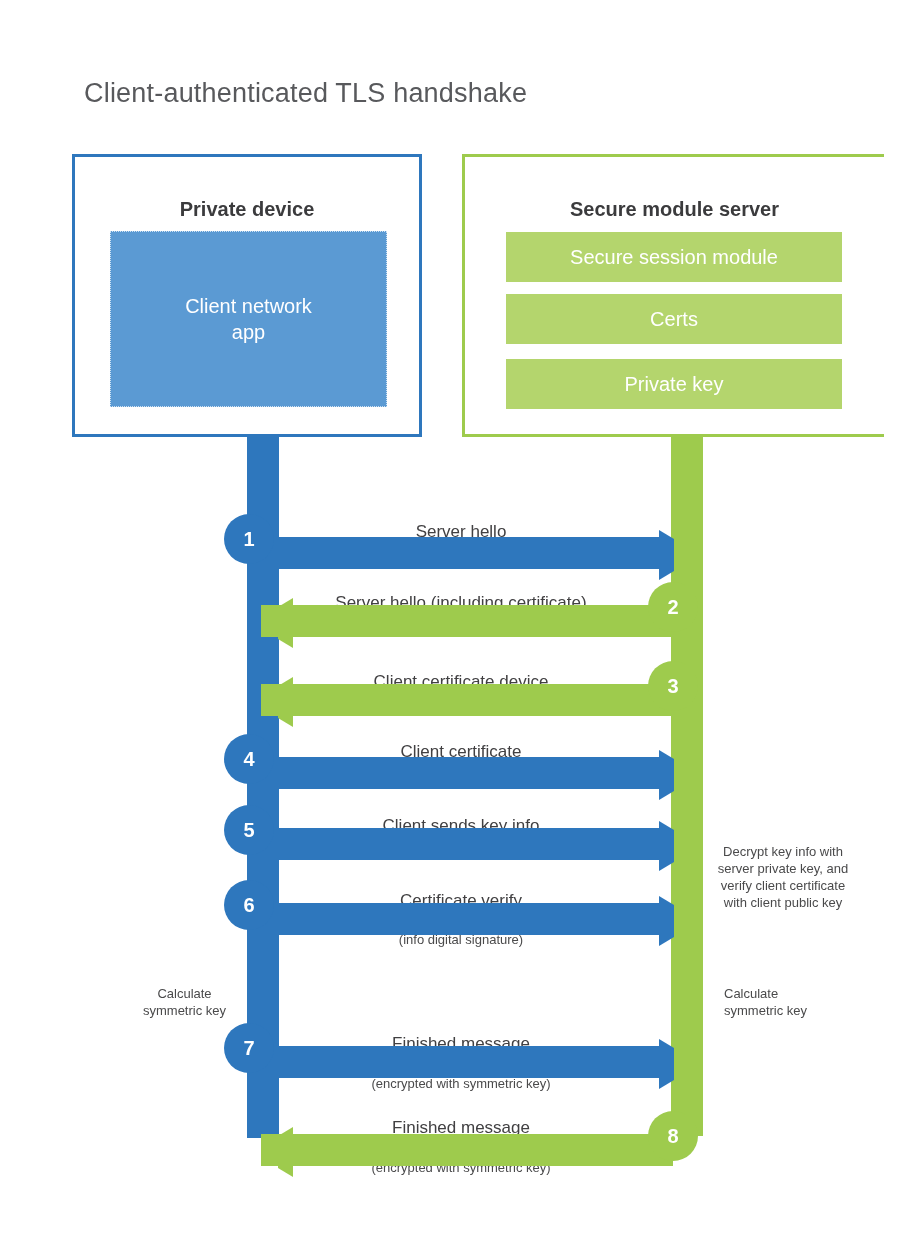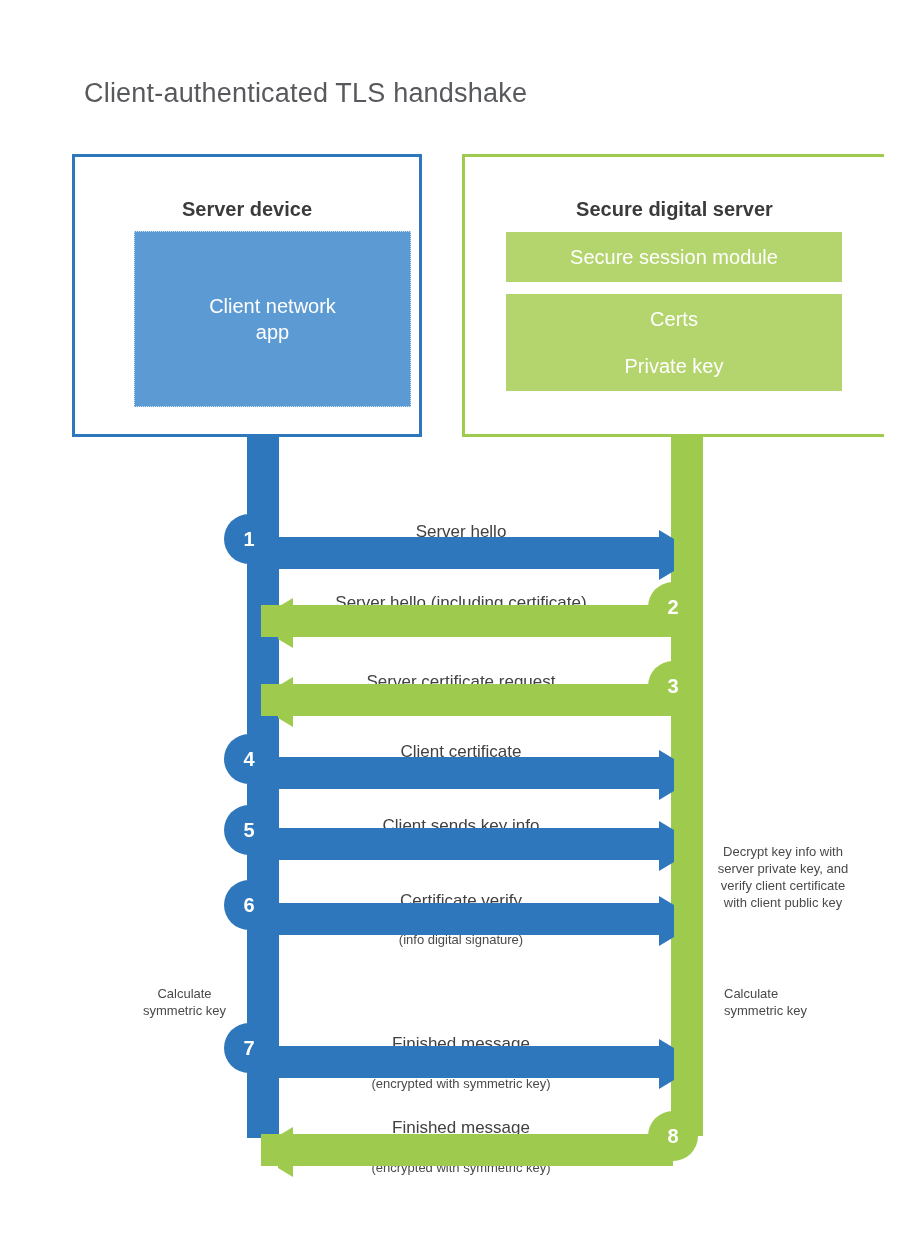--- a/index.html
+++ b/index.html
@@ -28,31 +28,31 @@
   .server-box{left:430px;top:122px;width:425px;height:283px;border-color:var(--green);}
   .box-title{
     position:absolute;left:0;right:0;top:25px;text-align:center;
     font-size:20px;font-weight:700;color:#3b3b3d;
   }
   .client-app{
     position:absolute;left:35px;top:74px;width:277px;height:176px;
     background:var(--blue-fill);
     border:1px dotted #cfe2f3;
     display:flex;align-items:center;justify-content:center;
-    color:#ffffff;font-size:20px;text-align:center;white-space:pre-line;line-height:1.3;margin-left:24px;
+    color:#ffffff;font-size:20px;text-align:center;white-space:pre-line;line-height:1.3;
   }
   .server-bar{
     position:absolute;left:41px;width:336px;height:50px;
     background:var(--green-fill);
     display:flex;align-items:center;justify-content:center;
     color:#ffffff;font-size:20px;
   }
   .bar-1{top:75px;}
   .bar-2{top:137px;text-align:center;}
-  .bar-3{top:184px;}
+  .bar-3{top:202px;}
 
   
   .vline{position:absolute;width:4px;}
   .vline-client{left:215px;top:405px;height:701px;background:var(--blue);}
   .vline-server{left:639px;top:405px;height:699px;background:var(--green);}
 
   
   .badge{
     position:absolute;width:50px;height:50px;border-radius:50%;
     color:#fff;font-size:20px;font-weight:700;
@@ -92,27 +92,27 @@
   .note-calc-right{left:676px;top:937px;width:135px;text-align:left;}
 </style>
 </head>
 <body>
 
 <div class="canvas">
 
   <div class="page-title">Client-authenticated TLS handshake</div>
 
   <div class="device-box client-box">
-    <div class="box-title">Server device</div>
+    <div class="box-title">Private device</div>
     <div class="client-app">Client network
 app</div>
   </div>
 
   <div class="device-box server-box">
-    <div class="box-title">Secure digital server</div>
+    <div class="box-title">Secure module server</div>
     <div class="server-bar bar-1">Secure session module</div>
     <div class="server-bar bar-2">Certs</div>
     <div class="server-bar bar-3">Private key</div>
   </div>
 
   <div class="vline vline-client"></div>
   <div class="vline vline-server"></div>
 
   <div class="msg-label" style="top:474px">Server hello</div>
   <div class="arrow" style="top:507px">
@@ -121,21 +121,21 @@
   </div>
   <div class="badge badge-blue" style="top:482px">1</div>
 
   <div class="msg-label" style="top:545px">Server hello (including certificate)</div>
   <div class="arrow" style="top:575px">
     <div class="shaft shaft-green"></div>
     <div class="head head-left"></div>
   </div>
   <div class="badge badge-green" style="top:550px">2</div>
 
-  <div class="msg-label" style="top:624px">Server certificate request</div>
+  <div class="msg-label" style="top:624px">Client certificate device</div>
   <div class="arrow" style="top:654px">
     <div class="shaft shaft-green"></div>
     <div class="head head-left"></div>
   </div>
   <div class="badge badge-green" style="top:629px">3</div>
 
   <div class="msg-label" style="top:694px">Client certificate</div>
   <div class="arrow" style="top:727px">
     <div class="shaft shaft-blue"></div>
     <div class="head head-right"></div>

